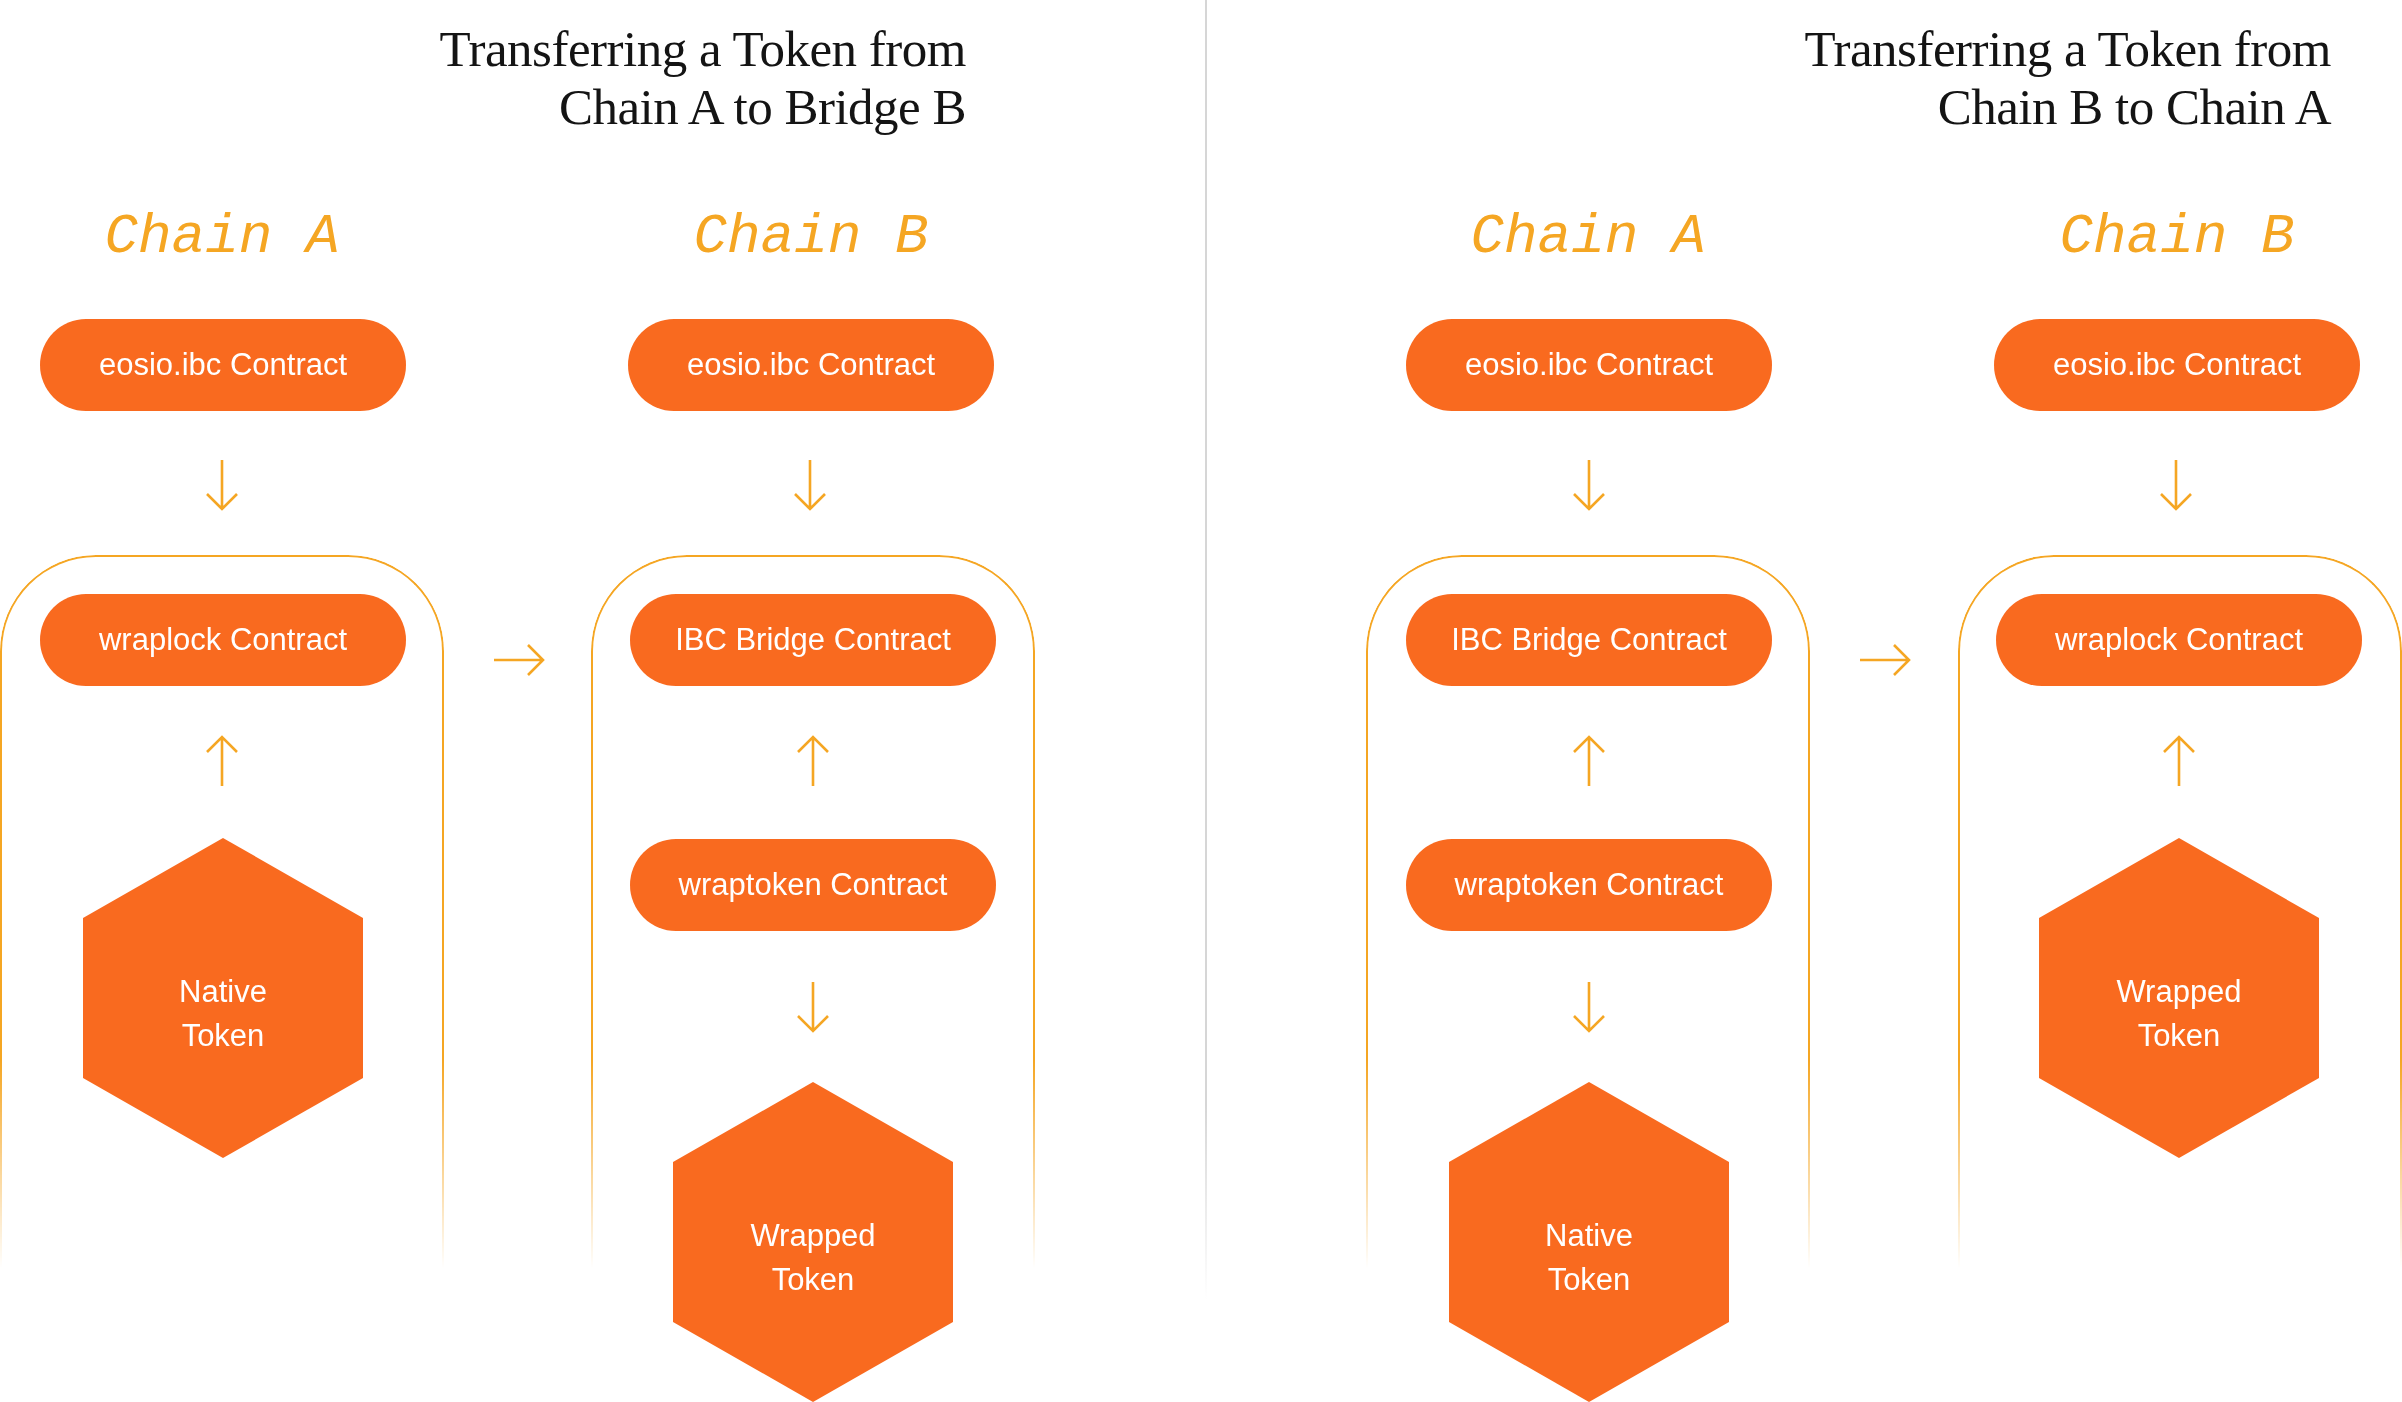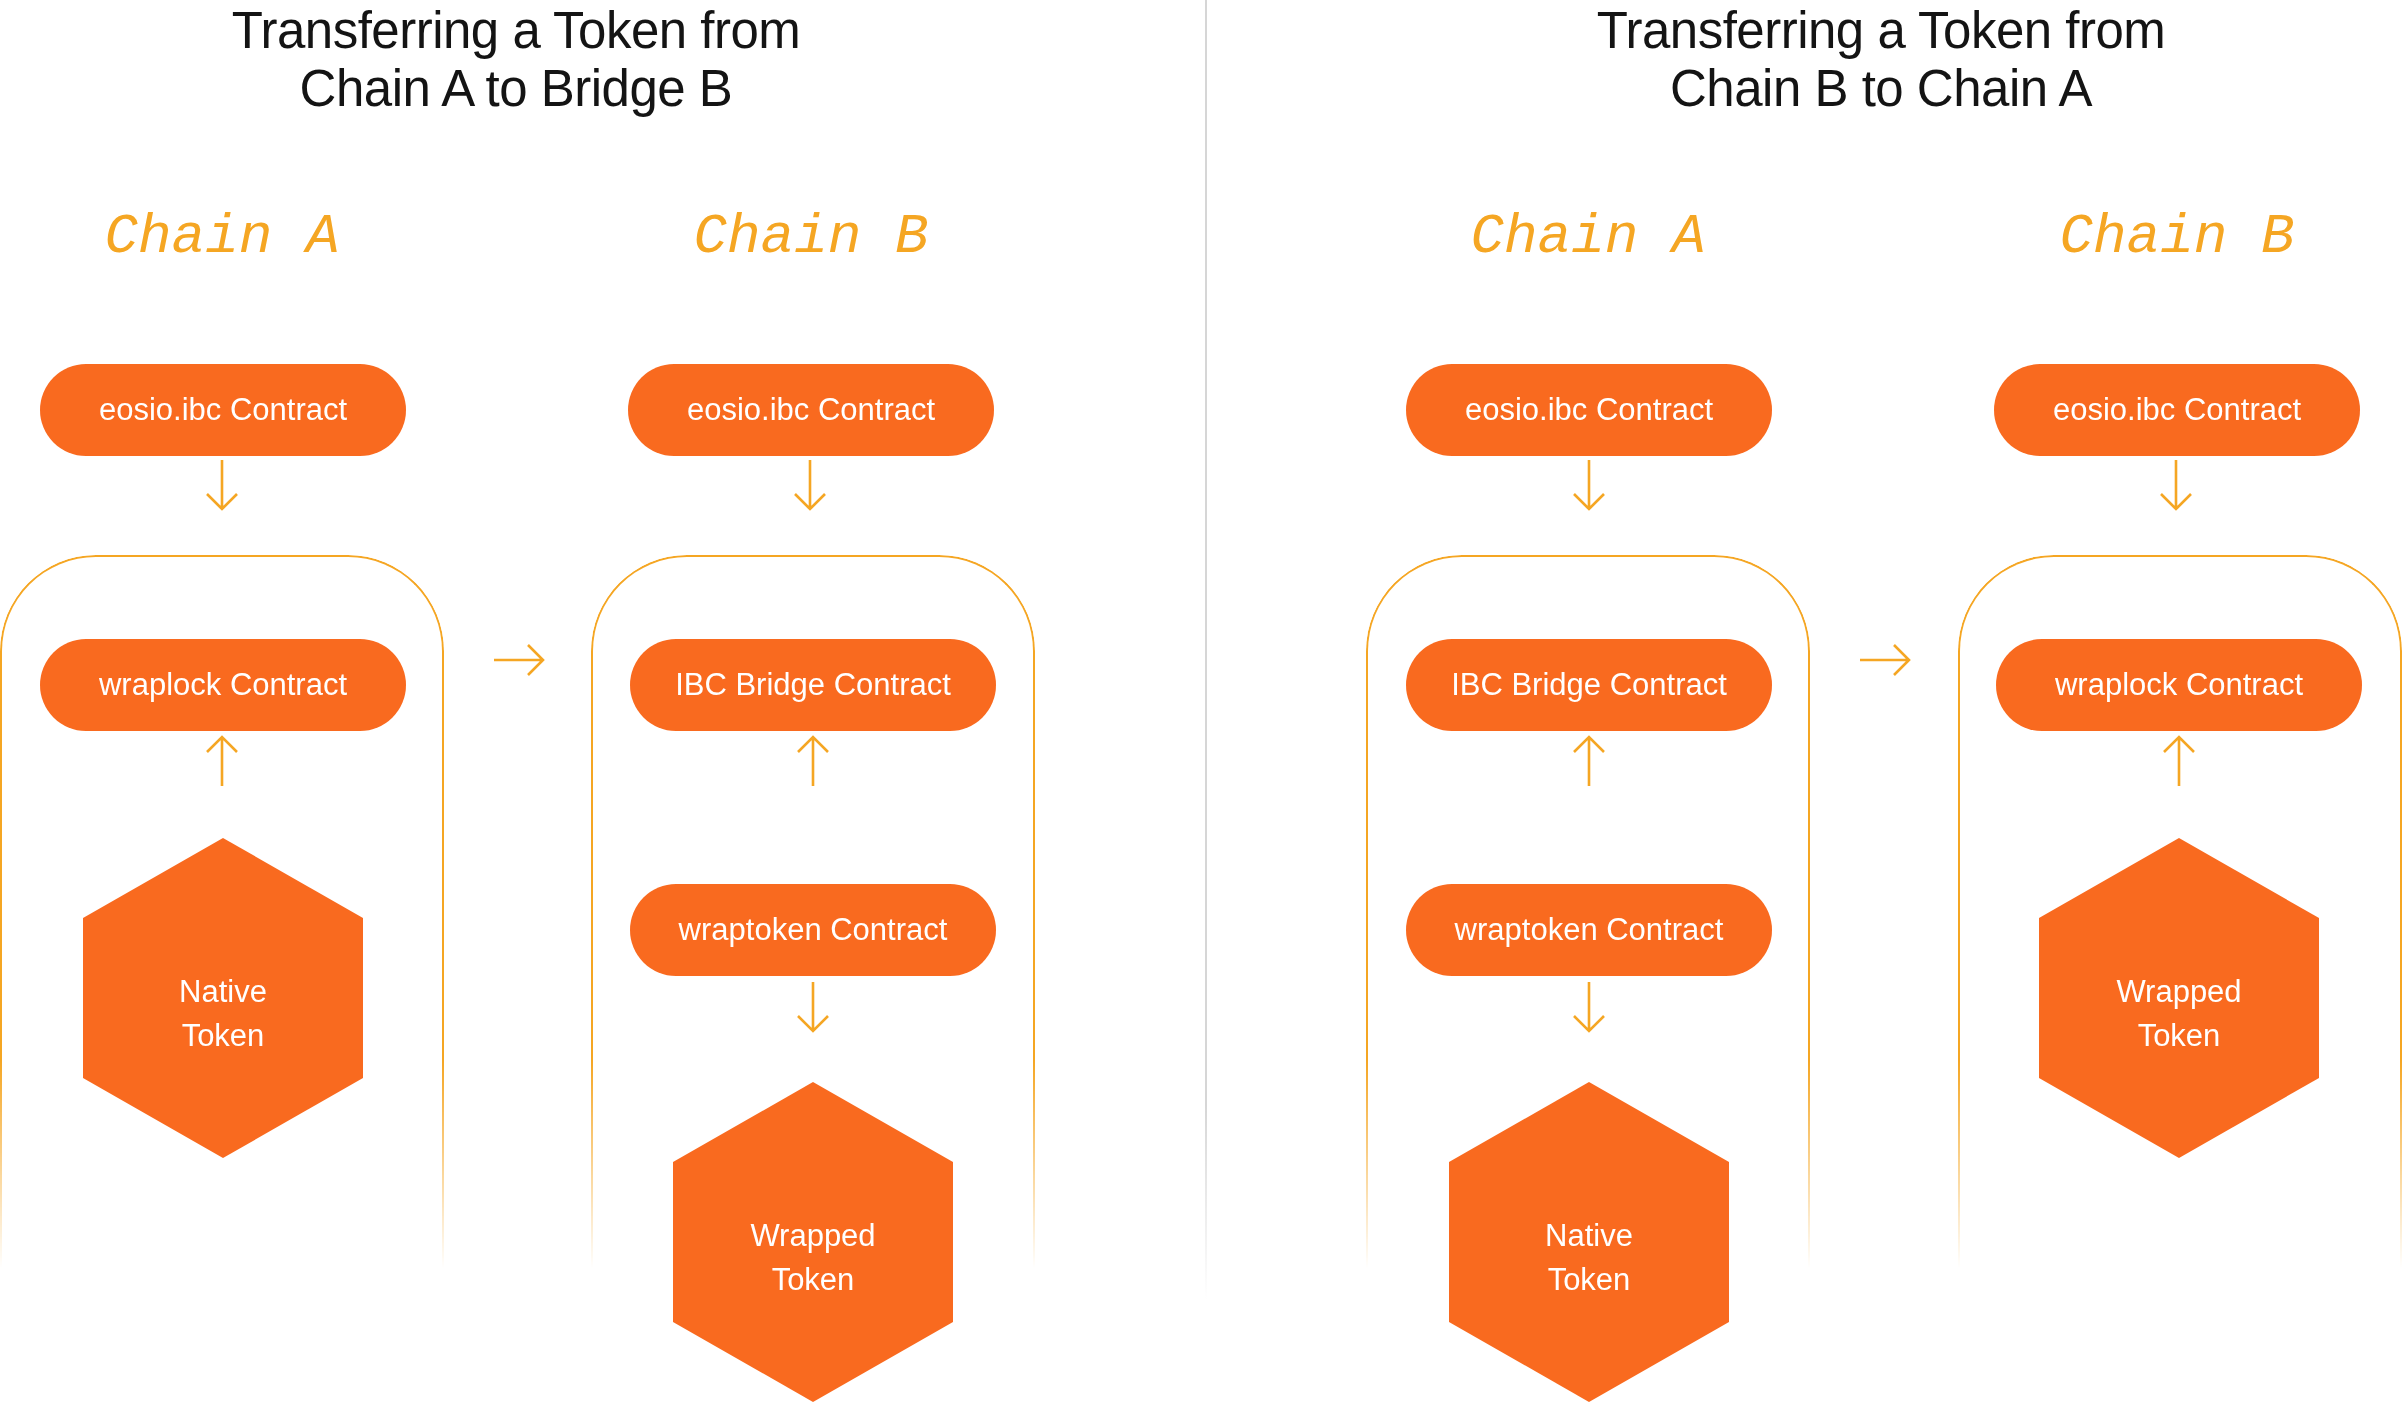--- a/index.html
+++ b/index.html
@@ -1,29 +1,29 @@
 <!DOCTYPE html>
 <html><head>
 <meta charset="utf-8">
 <style>
   html, body { margin:0; padding:0; background:#ffffff; }
   body { width:2402px; height:1402px; position:relative; overflow:hidden;
          font-family:"Liberation Sans", sans-serif; }
-  .title { position:absolute; width:900px; text-align:center; color:#141414;
-           font-family:Liberation Sans, sans-serif; font-size:51px; line-height:58px;
-           letter-spacing:-0.5px; top:2px; }
+  .title { position:absolute; width:900px; text-align:right; color:#141414;
+           font-family:Liberation Serif, serif; font-size:51px; line-height:58px;
+           letter-spacing:-0.5px; top:20px; }
   .title span { display:block; }
   .divider { position:absolute; left:1205px; top:0; width:2px; height:1300px;
              background:linear-gradient(to bottom, #d6d6d6 0%, #d6d6d6 85%, rgba(214,214,214,0) 100%); }
   .chain-label { position:absolute; width:300px; text-align:center; color:#F5A623;
                  font-family:Liberation Mono, monospace; font-style:italic; font-size:56px;
                  top:202px; line-height:70px; }
   .pill { position:absolute; width:366px; height:92px; border-radius:46px; background:#F96A1F;
           color:#ffffff; display:flex; align-items:center; justify-content:center;
-          font-family:"Liberation Sans", sans-serif; font-size:31px;margin-top:45px; }
+          font-family:"Liberation Sans", sans-serif; font-size:31px; }
   .outline { position:absolute; top:555px; width:444px; height:870px;
              border:2.5px solid #F5A623; border-bottom:none; border-radius:96px 96px 0 0;
              box-sizing:border-box;
              -webkit-mask-image:linear-gradient(to bottom, #000 0%, #000 58%, rgba(0,0,0,0) 82%);
              mask-image:linear-gradient(to bottom, #000 0%, #000 58%, rgba(0,0,0,0) 82%); }
   .arrow { position:absolute; }
   .arrow svg { display:block; }
   .hex { position:absolute; width:280px; height:320px; }
   .hex svg { position:absolute; left:0; top:0; }
   .hex-label { position:absolute; left:0; top:16px; width:280px; height:320px; display:flex;

